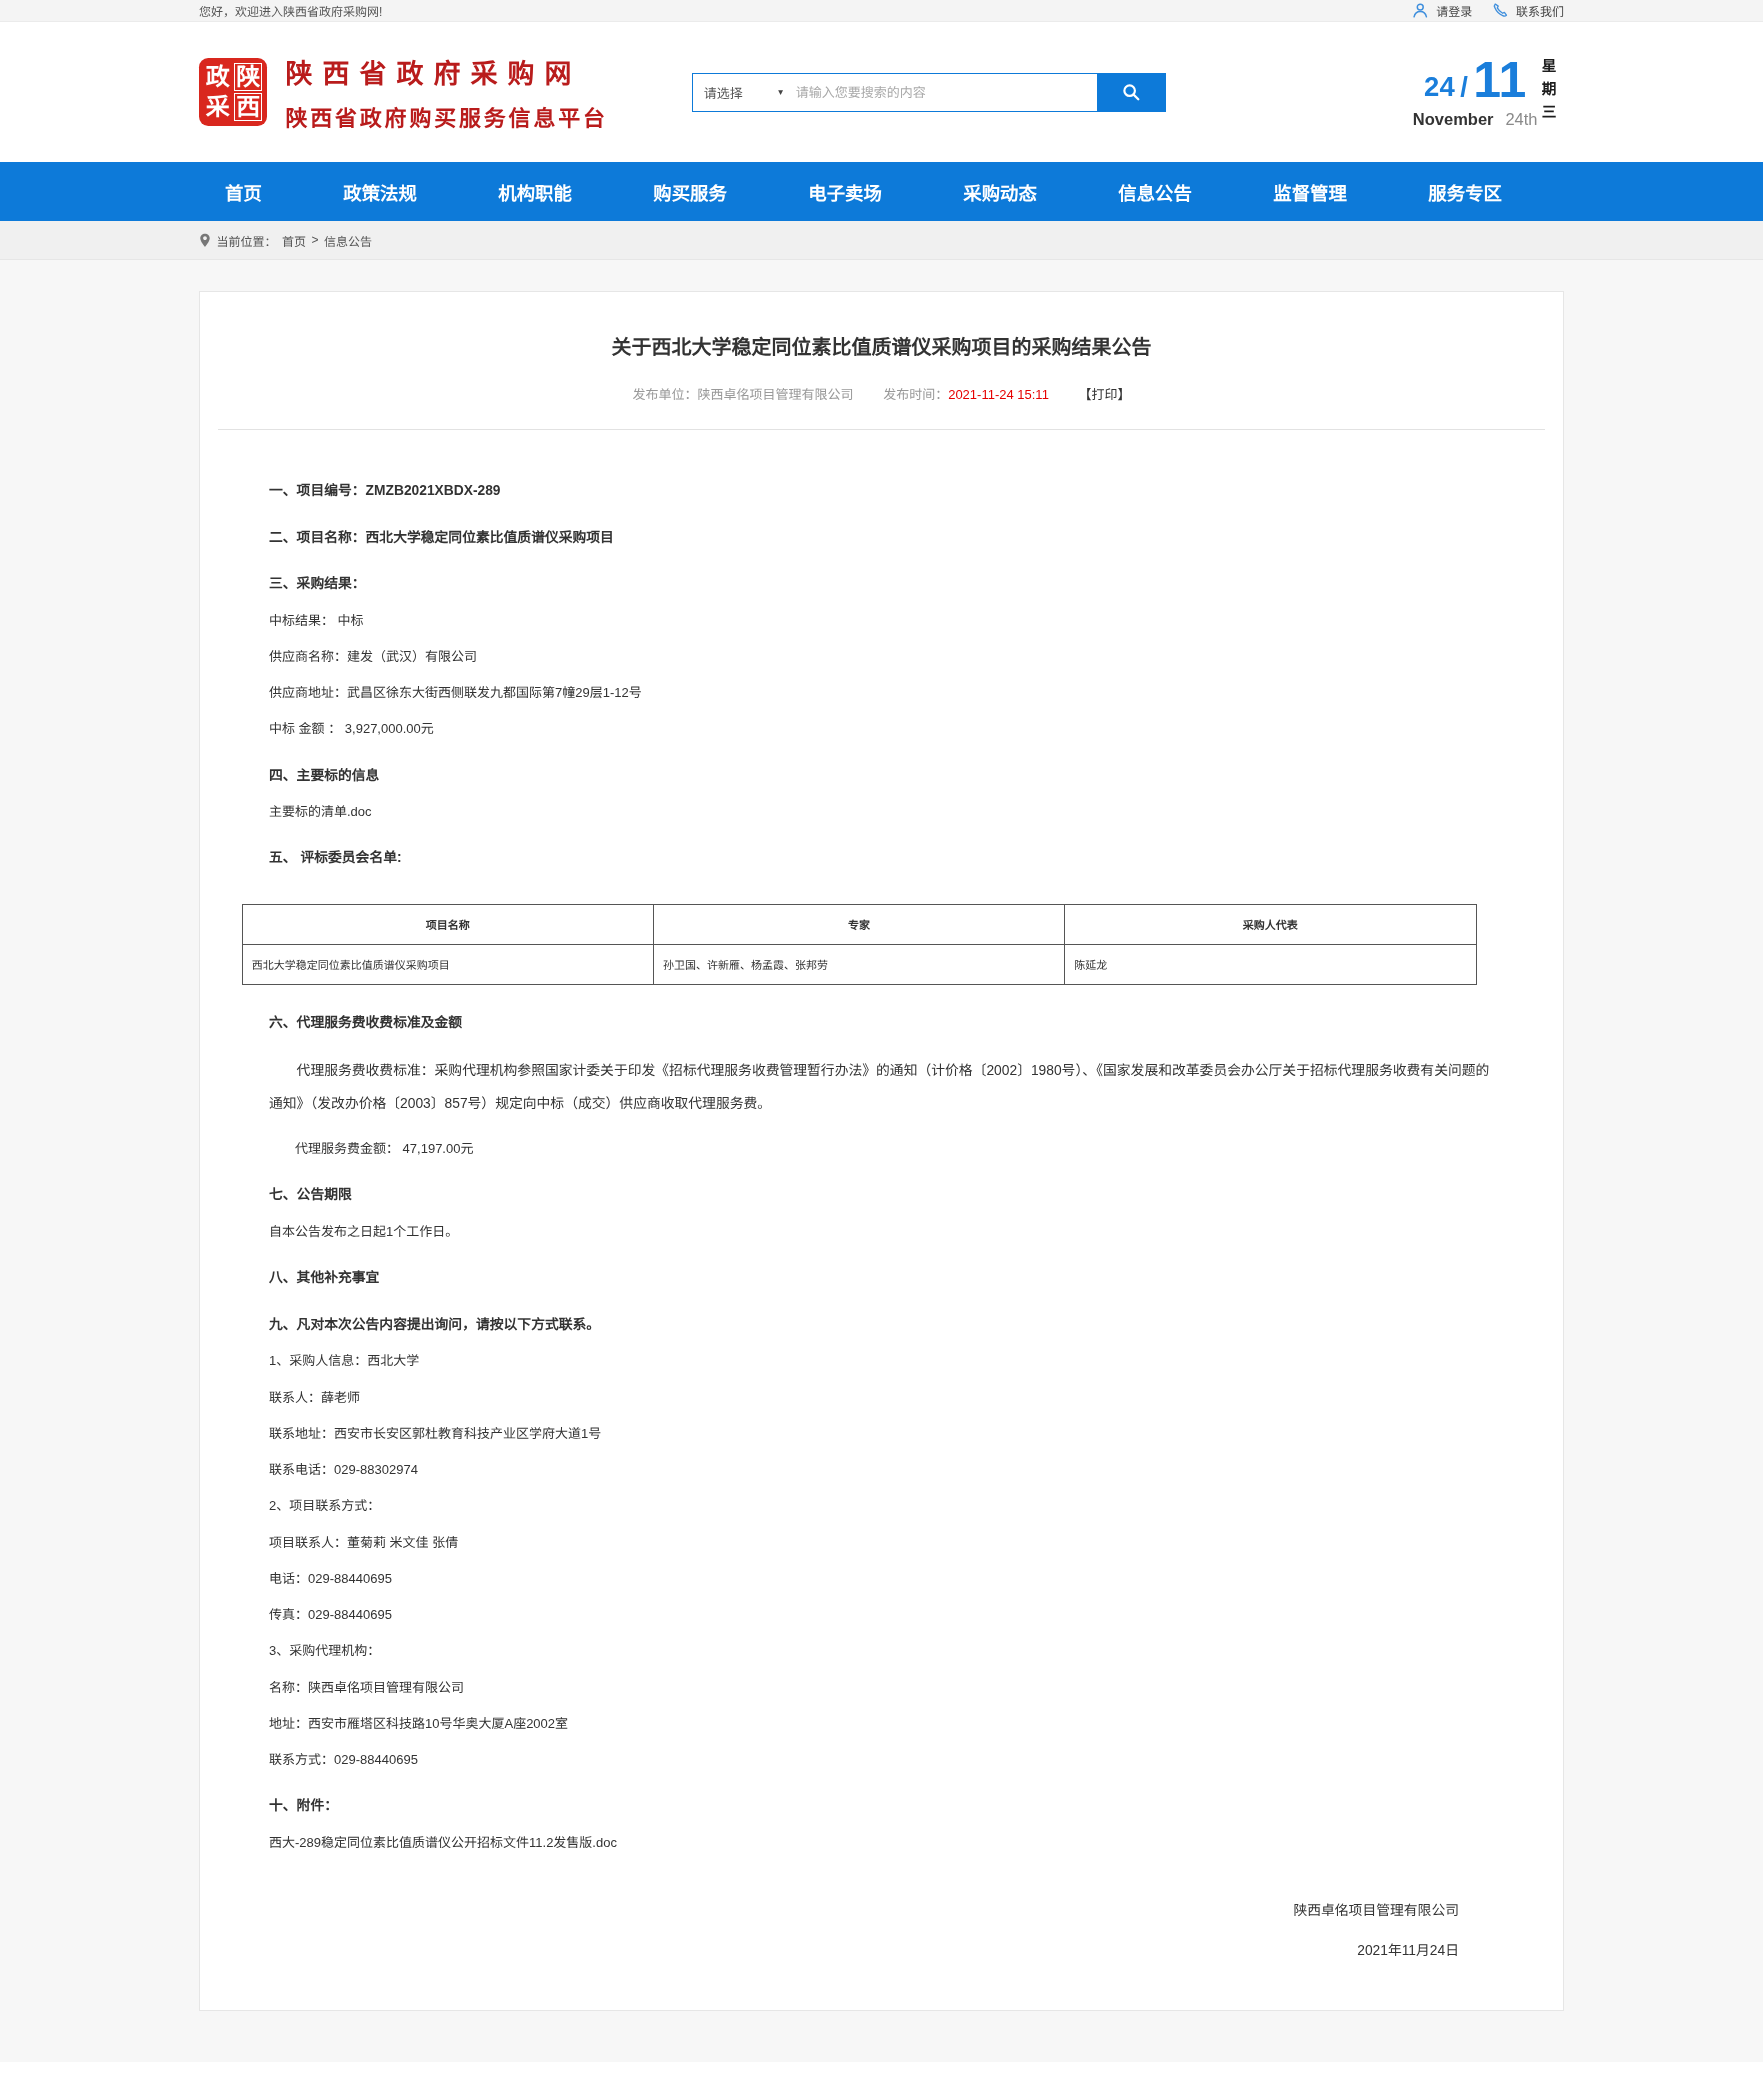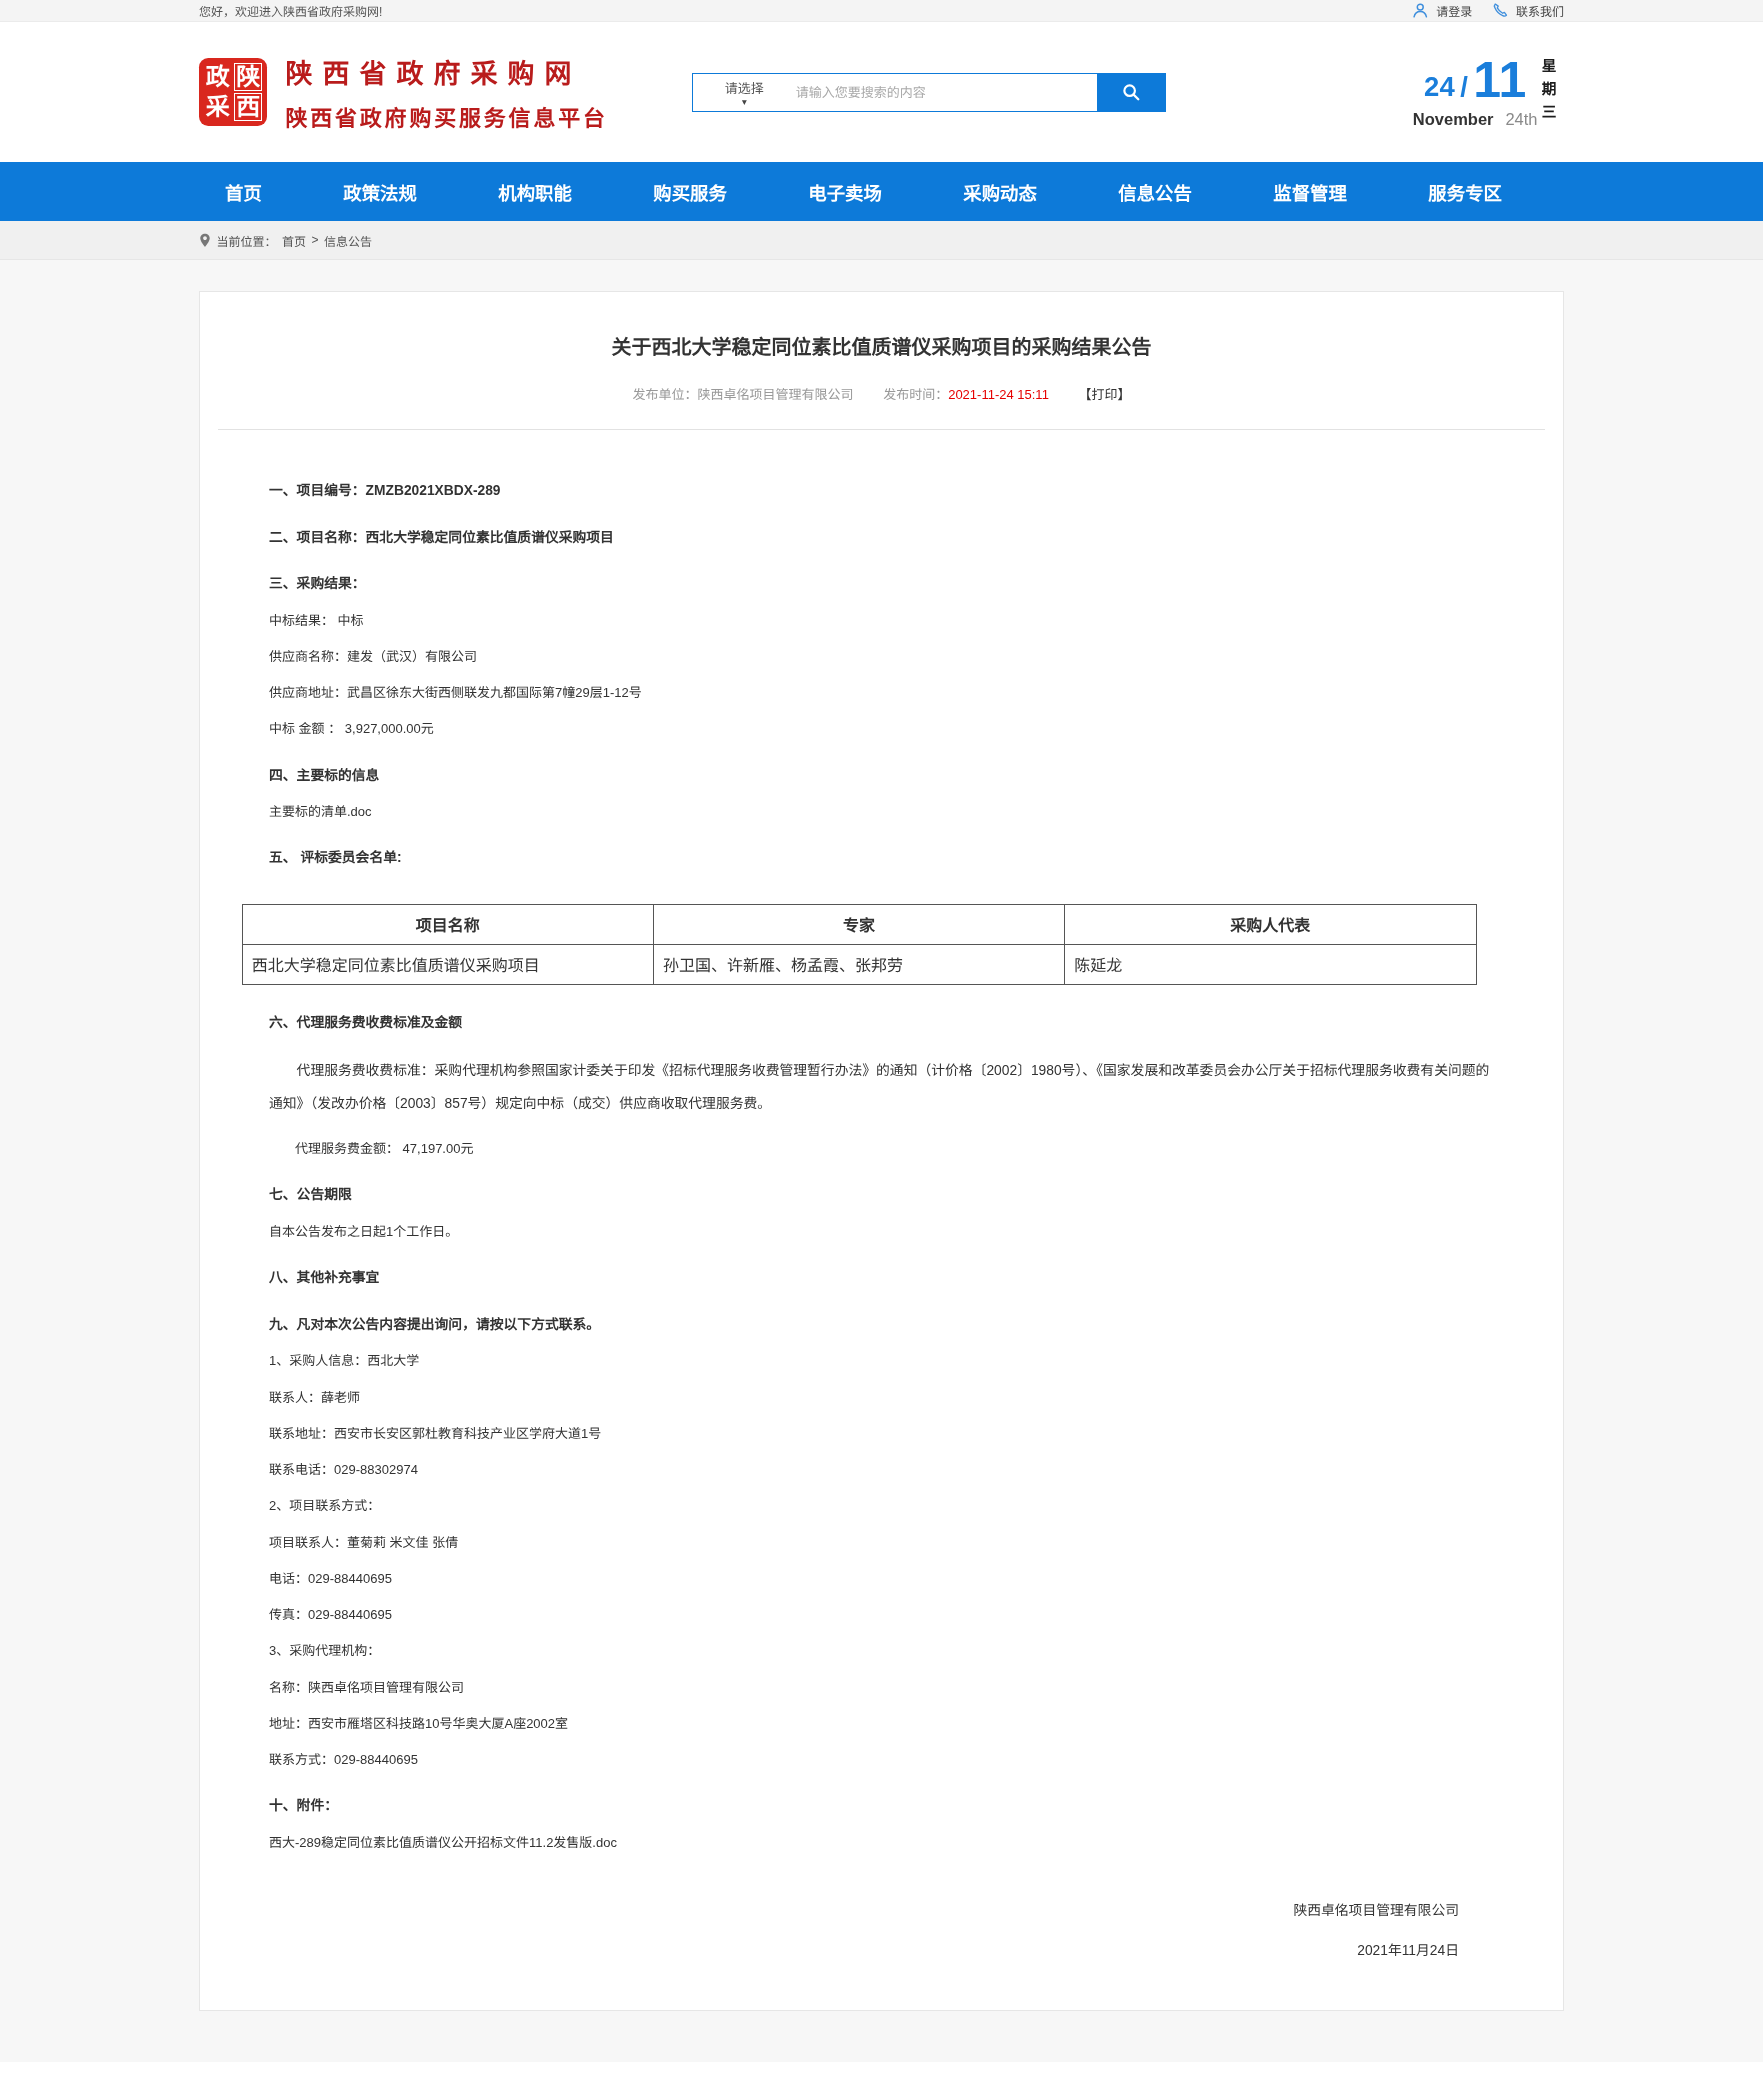--- a/index.html
+++ b/index.html
@@ -25,21 +25,21 @@
     width: 68px; height: 68px; background: #d9271e; border-radius: 9.2px;
     display: grid; grid-template-columns: 1fr 1fr; grid-template-rows: 1fr 1fr; padding: 3.7px; flex: none;
   }
   .logo-cell { display:flex; align-items:center; justify-content:center; color:#fff; font-weight:bold; font-size:24px; line-height:1; }
   .logo-cell.boxed { border: 1.4px solid #fff; margin: 0.9px; }
   .site-titles { margin-left: 18.4px; color: #b91c1c; }
   .site-name { font-size: 27px; font-weight: bold; letter-spacing: 10px; white-space: nowrap; }
   .site-sub { font-size: 22px; font-weight: bold; letter-spacing: 2.8px; margin-top: 8.3px; white-space: nowrap; }
 
   .search-box { margin-left: 84px; width: 474px; height: 39px; border: 1.8px solid #0d7ad9; display: flex; align-items: center; background: #fff; flex: none; }
-  .search-select { width: 103px; display: flex; align-items: center; justify-content: space-between; padding: 0 11px; color: #555; font-size: 13px; cursor: pointer; flex-direction: column; }
+  .search-select { width: 103px; display: flex; align-items: center; justify-content: space-between; padding: 0 11px; color: #555; font-size: 13px; cursor: pointer; }
   .caret { font-size: 8.3px; color: #444; }
   .search-input { flex: 1; height: 100%; border: none; outline: none; font-size: 13px; color: #666; background: transparent; }
   .search-input::placeholder { color: #a9a9a9; }
   .search-btn { width: 68px; height: 100%; background: #0d7ad9; border: none; display: flex; align-items: center; justify-content: center; cursor: pointer; }
 
   .date-widget { margin-left: auto; display: flex; align-items: flex-start; gap: 0; padding-right: 5.5px; }
   .date-left { text-align: center; }
   .date-line1 { color: #1a7edb; font-weight: bold; line-height: 1; display:flex; align-items: flex-end; justify-content:center; gap:5.5px; }
   .d-small { font-size: 27.5px; padding-bottom: 4.6px; }
   .d-big { font-size: 50px; }
@@ -69,21 +69,21 @@
   .divider { border-bottom: 0.9px solid #e2e2e2; margin: 26px 18.4px 0; }
 
   .article-body { padding: 53px 69px 0; color: #333; }
   .sec { font-size: 13.8px; font-weight: bold; padding-top: 30px; line-height: 1.2; }
   .para { font-size: 13px; padding-top: 20px; line-height: 1.25; }
   .long-para { font-size: 13.8px; padding-top: 22px; line-height: 2.45; text-indent: 2em; }
   .indent { text-indent: 2em; }
   .doclink { cursor: pointer; }
 
   .table-wrap { margin-top: 37px; margin-left: -27.5px; }
-  table.committee { width: 1235px; border-collapse: collapse; table-layout: fixed; font-size: 16px; color: #333; }
+  table.committee { width: 1235px; border-collapse: collapse; table-layout: fixed; font-size: 11px; color: #333; }
   table.committee th { border: 0.9px solid #555; height: 40px; font-weight: bold; text-align: center; background: #fff; }
   table.committee td { border: 0.9px solid #555; height: 40px; padding-left: 9.2px; text-align: left; }
 
   .sign { margin-top: 48px; padding-right: 35px; text-align: right; font-size: 13.8px; color: #333; }
   .sign-date { margin-top: 20px; }
 </style>
 </head>
 <body>
 
 <div class="topbar">

